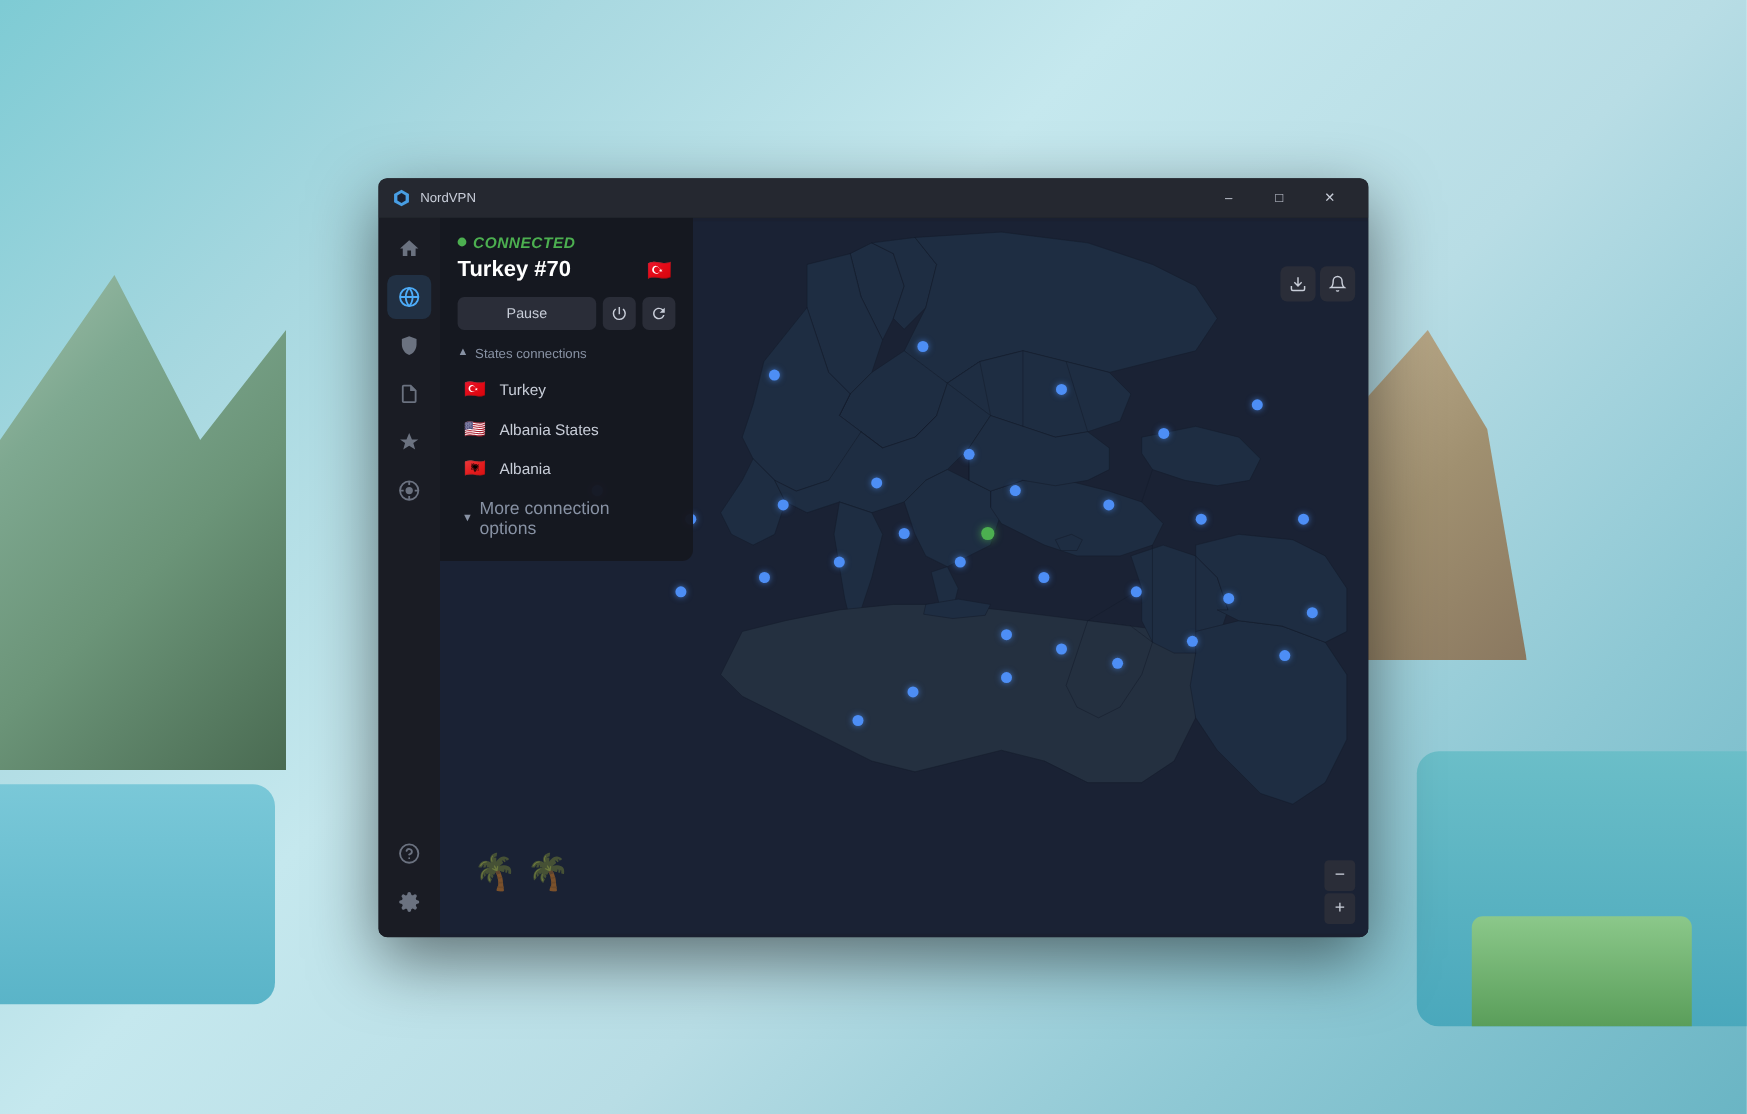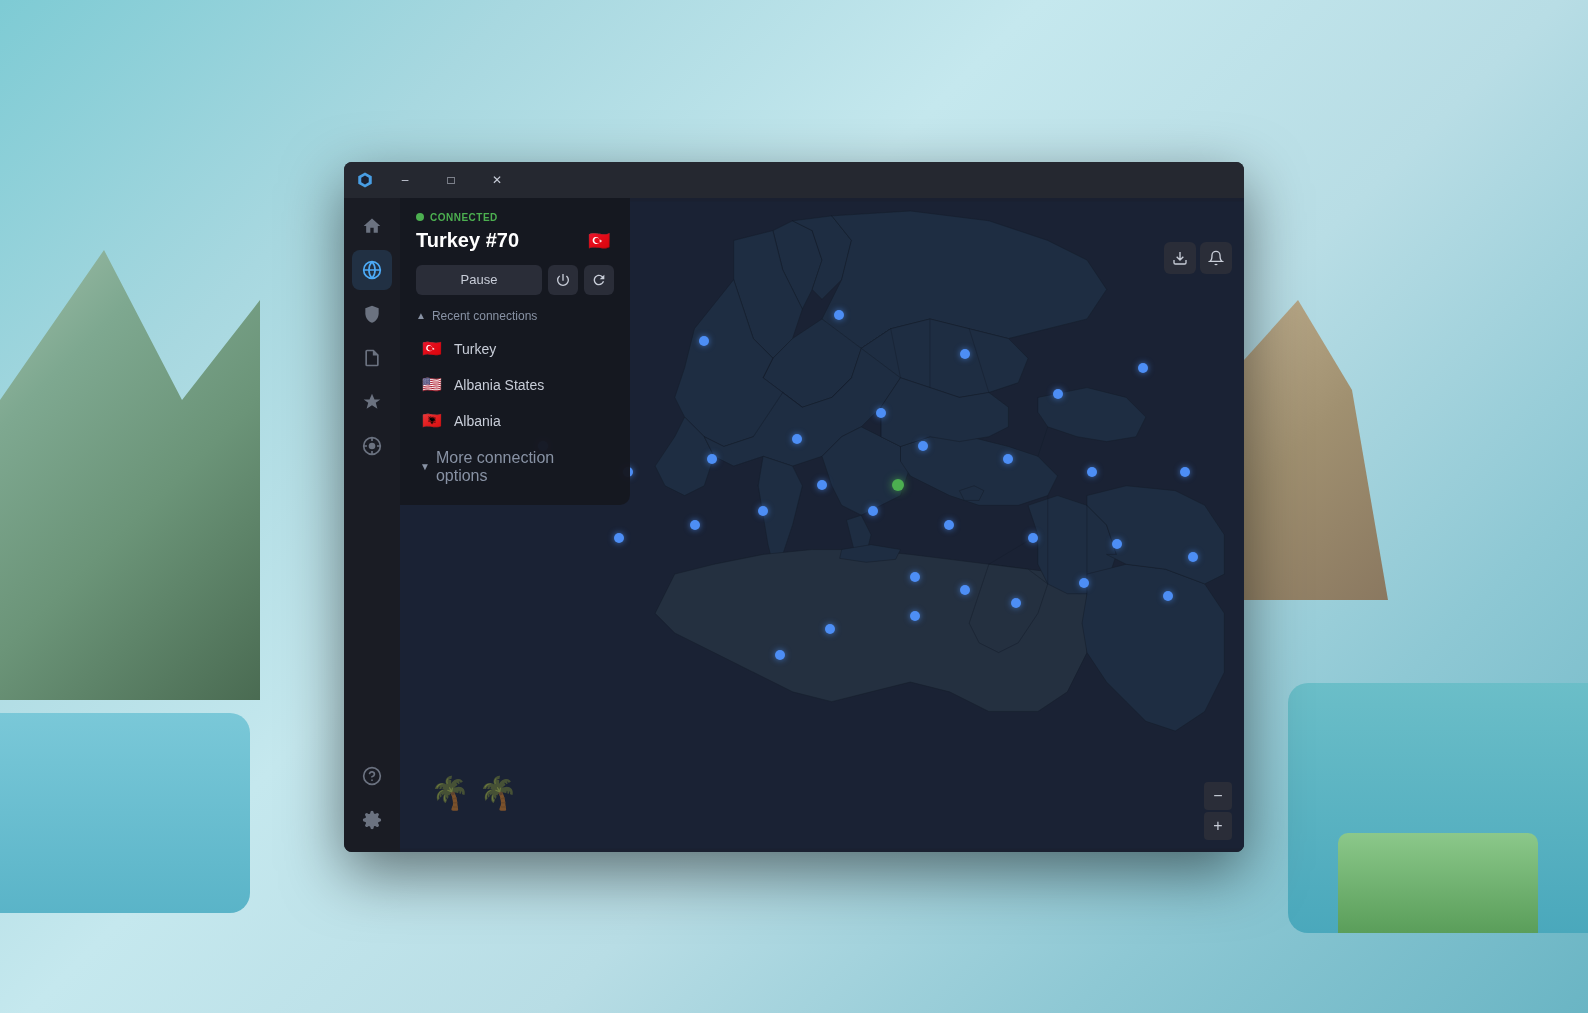--- a/index.html
+++ b/index.html
@@ -190,24 +190,25 @@
     }
     .connected-dot {
       width: 8px;
       height: 8px;
       background: #4caf50;
       border-radius: 50%;
       flex-shrink: 0;
     }
     .connected-text {
       color: #4caf50;
-      font-size: 10px;
+      font-size: 14px;
       font-weight: 600;
       letter-spacing: 0.5px;
       text-transform: uppercase;
+      font-style: italic;
     }
 
     .server-header {
       display: flex;
       align-items: center;
       justify-content: space-between;
       margin-bottom: 10px;
     }
     .server-name {
       color: #ffffff;
@@ -385,20 +386,21 @@
 
 <div class="app-window">
 
   <div class="title-bar">
     <div class="title-bar-logo">
       <svg viewBox="0 0 24 24" fill="none">
         <path d="M12 2L3 7v10l9 5 9-5V7L12 2z" fill="#4dabf7" opacity="0.9"></path>
         <path d="M12 6l-5 3v6l5 3 5-3V9L12 6z" fill="#1a2030"></path>
       </svg>
     </div>
+    <span class="title-bar-title">NordVPN</span>
     <div class="title-bar-controls">
       <div class="title-bar-btn">–</div>
       <div class="title-bar-btn">□</div>
       <div class="title-bar-btn close">✕</div>
     </div>
   </div>
 
   <div class="main-content">
 
     <div class="sidebar">
@@ -573,21 +575,21 @@
           </button>
           <button class="icon-btn">
             <svg viewBox="0 0 24 24" fill="currentColor">
               <path d="M17.65 6.35A7.958 7.958 0 0012 4c-4.42 0-7.99 3.58-7.99 8s3.57 8 7.99 8c3.73 0 6.84-2.55 7.73-6h-2.08A5.99 5.99 0 0112 18c-3.31 0-6-2.69-6-6s2.69-6 6-6c1.66 0 3.14.69 4.22 1.78L13 11h7V4l-2.35 2.35z"></path>
             </svg>
           </button>
         </div>
 
         <div class="section-header">
           <span class="chevron">▲</span>
-          <span class="section-header-text">Recent connections</span>
+          <span class="section-header-text">States connections</span>
         </div>
 
         <div class="connection-item">
           <div class="connection-flag">🇹🇷</div>
           <span class="connection-name">Turkey</span>
         </div>
 
         <div class="connection-item">
           <div class="connection-flag">🇺🇸</div>
           <span class="connection-name">Albania States</span>

